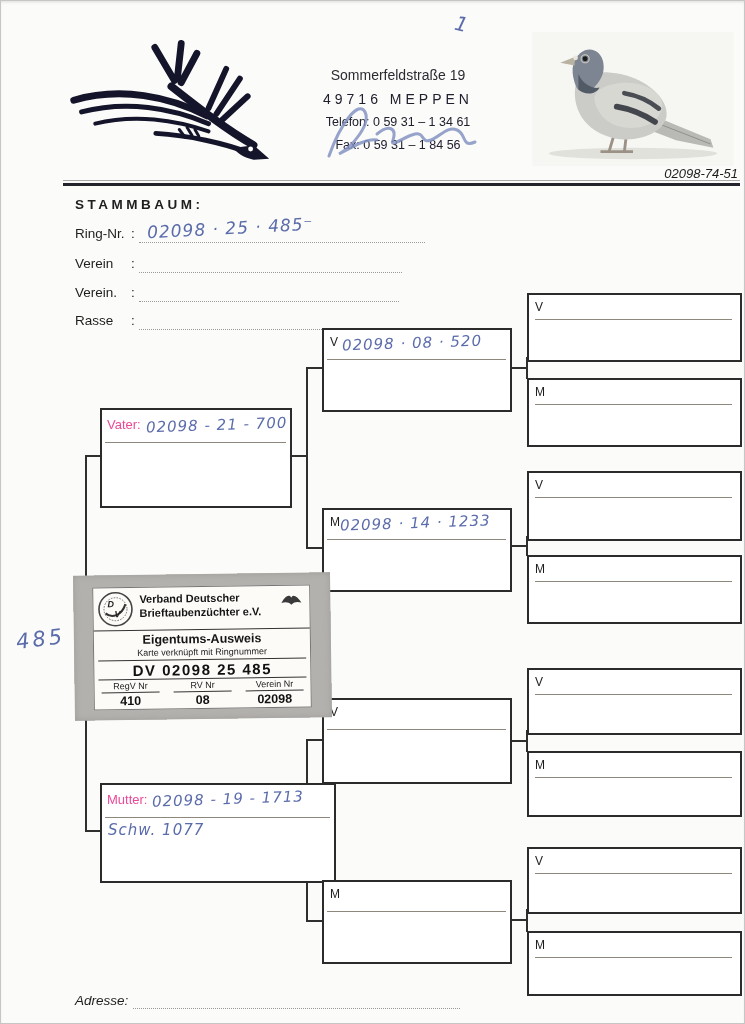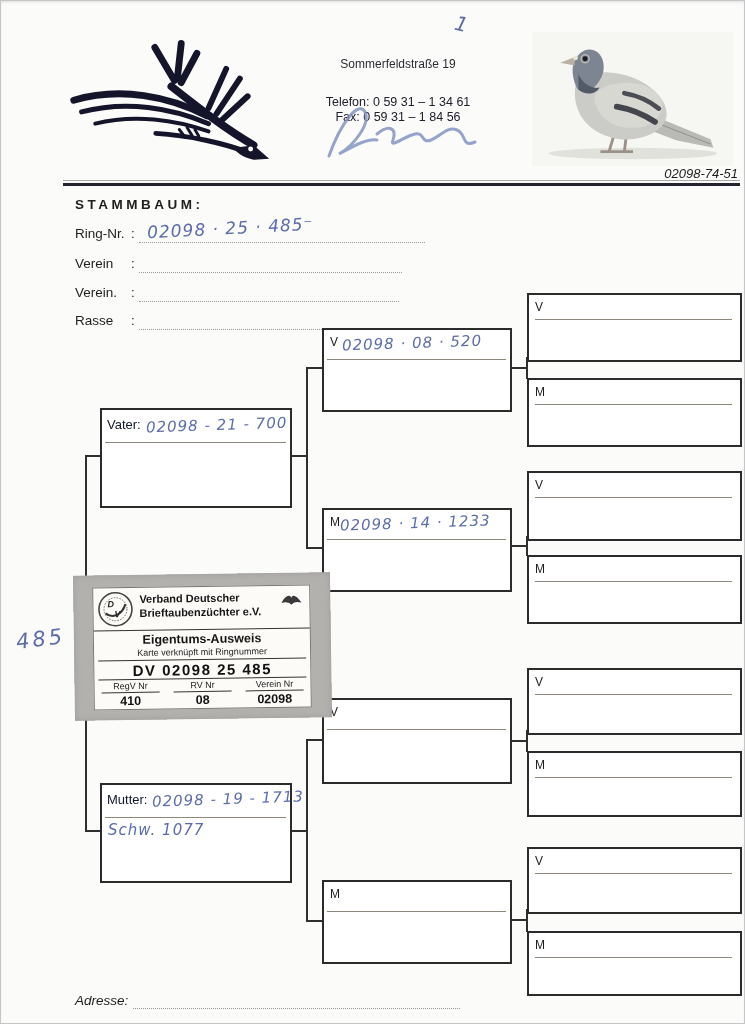--- a/index.html
+++ b/index.html
@@ -5,41 +5,41 @@
   html,body{margin:0;padding:0;background:#9a9a9a;}
   .page{
     position:relative;width:745px;height:1024px;background:#fbfbf9;
     font-family:"Liberation Sans",sans-serif;color:#222;overflow:hidden;
     box-shadow:inset 0 0 0 1px #c6c6c6, inset 0 2px 3px #ddd;
   }
   .abs{position:absolute;}
   
   .hdr-center{position:absolute;left:268px;top:55px;width:260px;text-align:center;color:#20202e;}
   .hdr-name{font-size:21px;letter-spacing:6px;font-weight:500;white-space:nowrap;}
-  .hdr-street{font-size:12px;margin-top:2px;color:#2b2b33;}
+  .hdr-street{font-size:14px;margin-top:12px;color:#2b2b33;}
   .hdr-city{font-size:14px;letter-spacing:4px;margin-top:8px;}
-  .hdr-tel{font-size:12.5px;margin-top:24px;}
-  .hdr-fax{font-size:12.5px;margin-top:1px;}
+  .hdr-tel{font-size:12.5px;margin-top:8px;}
+  .hdr-fax{font-size:12.5px;margin-top:9px;}
   .rule-thin{position:absolute;left:63px;top:180px;width:677px;height:1px;background:#aaa;}
   .rule-thick{position:absolute;left:63px;top:183px;width:677px;height:3px;background:#23232e;}
   .photo-caption{position:absolute;left:530px;top:166px;width:208px;text-align:right;font-size:13px;color:#1c1c1c;font-style:italic;}
   
   .hand{font-family:"DejaVu Sans",sans-serif;font-style:italic;color:#5b6cab;white-space:nowrap;}
   .topmark{position:absolute;left:455px;top:12px;font-size:20px;transform:rotate(14deg);}
   .margin-note{position:absolute;left:16px;top:627px;font-size:21px;letter-spacing:3px;transform:rotate(-7deg);z-index:8;}
   
   .sec-title{position:absolute;left:75px;top:197px;font-size:13.5px;letter-spacing:3.5px;font-weight:600;color:#1e1e1e;}
   .frow{position:absolute;left:75px;width:420px;height:22px;}
   .flabel{position:absolute;left:0;top:0;font-size:13.5px;color:#1e1e1e;}
   .fcolon{position:absolute;left:56px;top:0;font-size:13.5px;}
   .fline{position:absolute;left:64px;top:16px;height:0;border-bottom:1.6px dotted #9a9a96;}
   .fvalue{position:absolute;left:72px;top:-8px;font-size:17px;letter-spacing:1px;transform:rotate(-3deg);}
   
   .pbox{position:absolute;background:#fff;border:2px solid #2b2b2b;z-index:2;}
-  .plabel{position:absolute;left:5px;top:7px;font-size:13px;color:#0f172a;}
+  .plabel{position:absolute;left:5px;top:7px;font-size:13px;color:#ec4899;}
   .pline{position:absolute;left:3px;right:4px;height:0;border-bottom:1px solid #8d887b;}
   .pvalue{position:absolute;font-size:15px;letter-spacing:1px;transform:rotate(-2deg);}
   .pnote{position:absolute;left:6px;top:36px;font-size:15px;letter-spacing:1px;}
   .glabel{position:absolute;left:6px;top:5px;font-size:12px;color:#1c1c1c;}
   .cn{position:absolute;background:#2f2f2f;z-index:1;}
   
   .sticker{position:absolute;left:74px;top:574px;width:257px;height:145px;transform:rotate(-0.8deg);z-index:5;}
   .sticker-back{position:absolute;left:0;top:0;width:100%;height:100%;background:#b3b1ae;box-shadow:inset 0 0 6px #9d9b98;}
   .card{position:absolute;left:19px;top:12px;width:216px;height:121px;background:#fcfbf8;border:1px solid #777;font-family:"Liberation Sans",sans-serif;}
   .card-head{position:absolute;left:0;top:0;width:100%;height:42px;border-bottom:1.5px solid #333;}
@@ -73,20 +73,21 @@
         <path d="M96 96 C 130 98, 166 106, 192 116" stroke-width="5"></path>
         <path d="M120 92 l6 8 M128 90 l5 8 M136 92 l4 7" stroke-width="3"></path>
       </g>
       <path d="M196 108 L212 122 L196 123 C 186 121, 179 116, 175 111 Z" fill="#14142a"></path>
       <circle cx="193" cy="112" r="2.5" fill="#fff"></circle>
     </svg>
   </div>
 
   <div class="hdr-center">
     <div class="hdr-street">Sommerfeldstraße 19</div>
+    <div class="hdr-city">49716 MEPPEN</div>
     <div class="hdr-tel">Telefon: 0 59 31 – 1 34 61</div>
     <div class="hdr-fax">Fax: 0 59 31 – 1 84 56</div>
   </div>
 
   <div class="abs" style="left:315px;top:92px;width:170px;height:78px;z-index:3;">
     <svg viewBox="0 0 170 78" width="170" height="78">
       <path d="M14 64 C 26 30, 44 8, 50 20 C 56 32, 38 54, 24 62 C 42 52, 54 46, 62 48 M62 42 C 74 32, 82 36, 78 48 C 74 57, 90 44, 100 42 C 110 40, 106 52, 116 48 C 126 44, 132 34, 142 38 C 152 42, 146 56, 160 50" fill="none" stroke="#8493c3" stroke-width="3" stroke-linecap="round" opacity="0.85"></path>
     </svg>
   </div>
 
@@ -161,21 +162,21 @@
   <i class="cn" style="left:508px;top:740px;width:20px;height:2px;"></i>
   <i class="cn" style="left:526px;top:730px;width:2px;height:22px;"></i>
   <i class="cn" style="left:508px;top:919px;width:20px;height:2px;"></i>
   <i class="cn" style="left:526px;top:909px;width:2px;height:23px;"></i>
 
   <div class="pbox" style="left:100px;top:408px;width:188px;height:96px;">
     <span class="plabel">Vater:</span>
     <span class="pline" style="top:32px;"></span>
     <span class="pvalue hand" style="left:44px;top:6px;">02098 - 21 - 700</span>
   </div>
-  <div class="pbox" style="left:100px;top:783px;width:188px;height:96px;">
+  <div class="pbox" style="left:100px;top:783px;width:188px;height:96px;padding-left:44px;">
     <span class="plabel">Mutter:</span>
     <span class="pline" style="top:32px;"></span>
     <span class="pvalue hand" style="left:50px;top:5px;">02098 - 19 - 1713</span>
     <span class="pnote hand">Schw. 1077</span>
   </div>
 
   <div class="pbox" style="left:322px;top:328px;width:186px;height:80px;">
     <span class="glabel">V</span>
     <span class="pline" style="top:29px;"></span>
     <span class="pvalue hand" style="left:18px;top:4px;">02098 · 08 ·  520</span>

